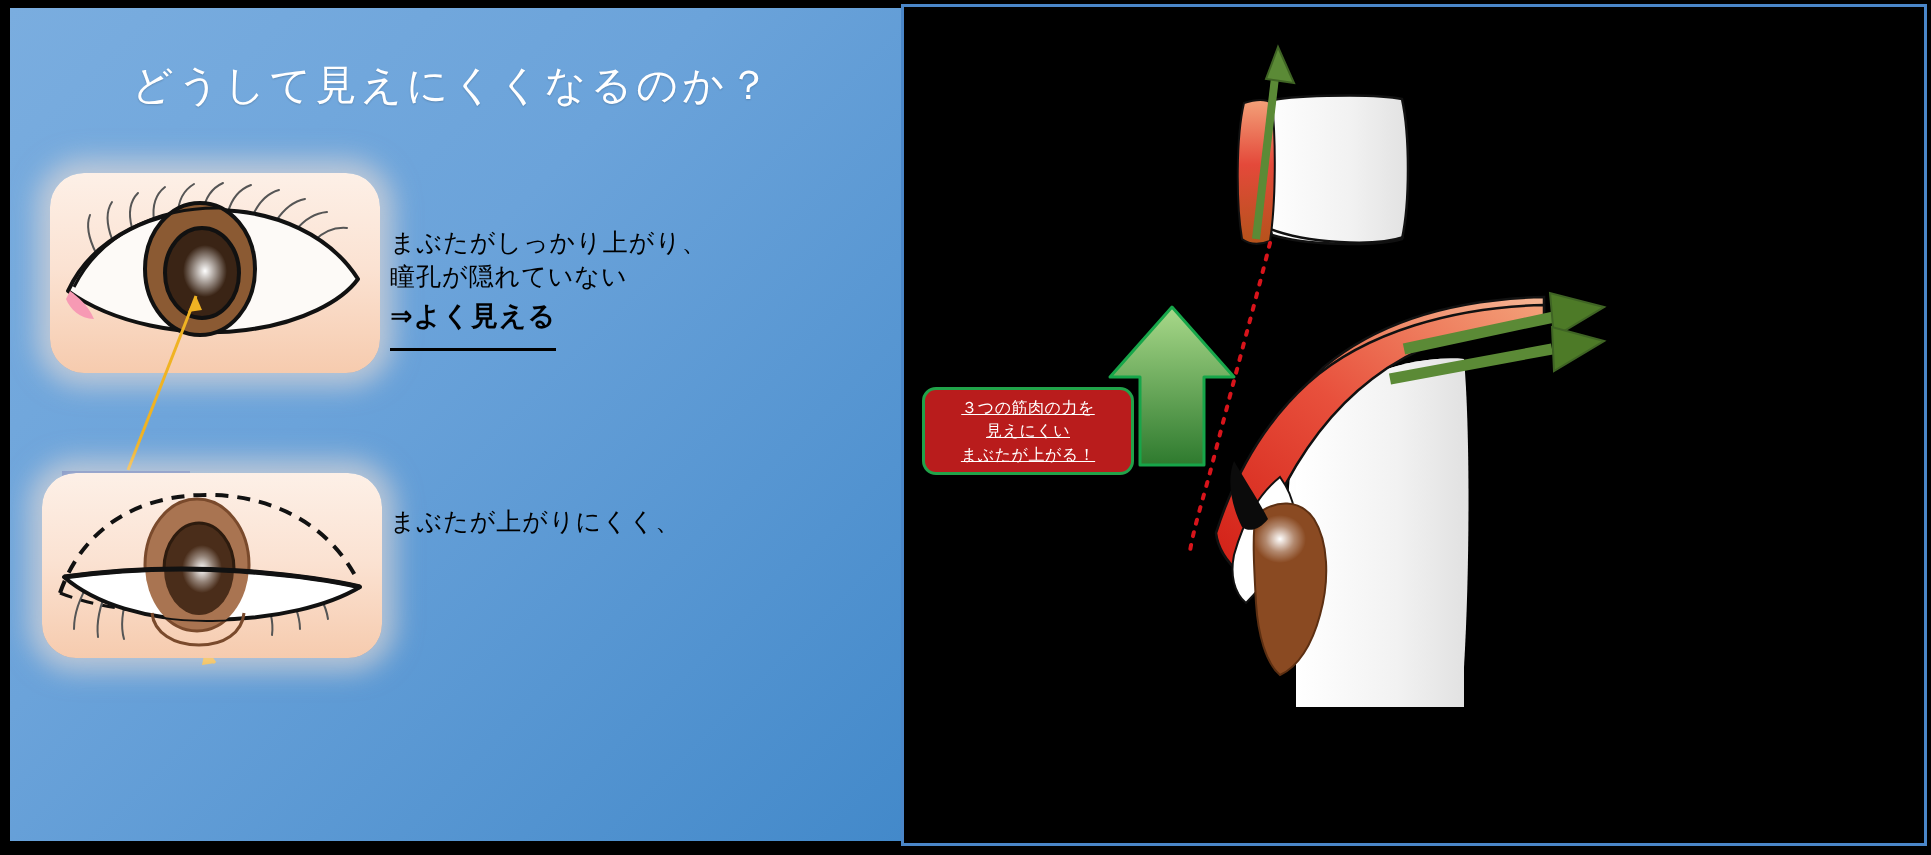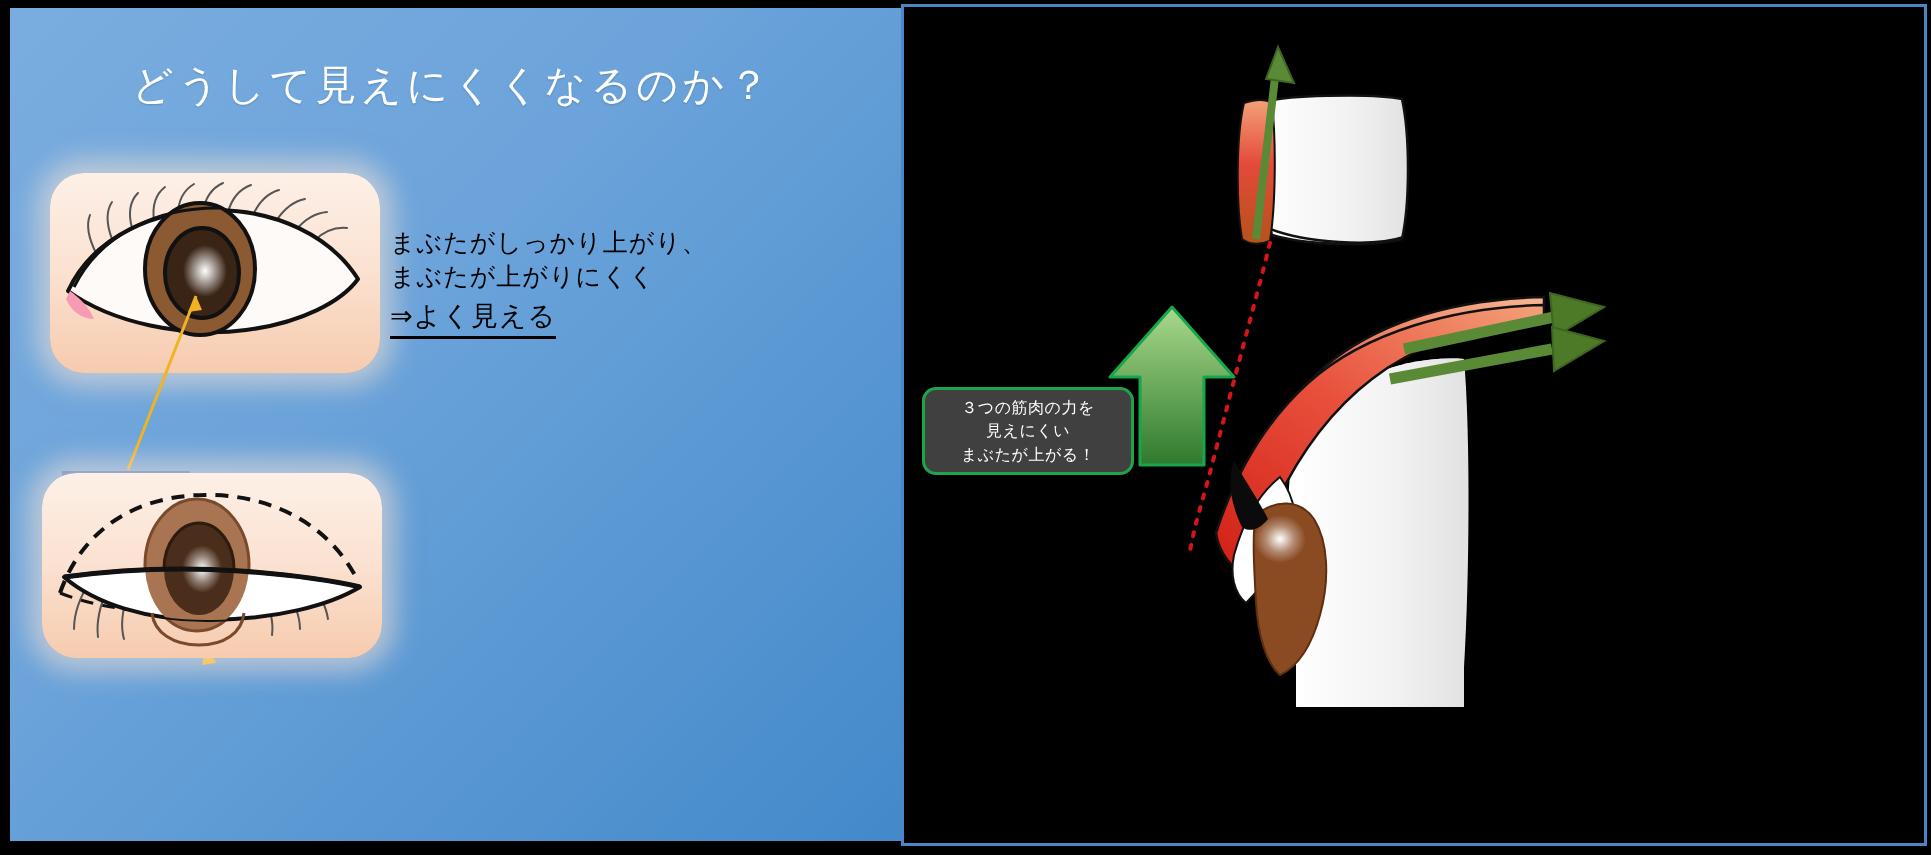--- a/index.html
+++ b/index.html
@@ -43,40 +43,41 @@
   
   .caption{
     position:absolute;width:420px;text-align:left;color:#000000;
     font-size:25px;line-height:1.35;letter-spacing:1px;
     font-family:"DejaVu Sans","Liberation Sans",sans-serif;
   }
   .caption.one{left:380px;top:218px;}
   .caption.two{left:380px;top:497px;}
   .caption .concl{
     display:inline-block;margin-top:4px;
-    font-weight:400;font-size:27px;
-    border-bottom:3px solid #000;padding-bottom:2px;
+    font-weight:700;font-size:27px;
+    border-bottom:3px solid #000;padding-bottom:14px;
   }
 
   
   .right-slide{
     position:absolute;left:901px;top:4px;width:1026px;height:842px;
     background:#000000;border:3px solid #4a86c8;box-sizing:border-box;
     overflow:hidden;
   }
   .anat-svg{position:absolute;left:0;top:0;}
 
   
   .green-box{
     position:absolute;left:-170px;top:378px;width:212px;height:90px;
-    background:#404040;border:3px solid #21a34a;border-radius:14px;
+    background:#b91c1c;border:3px solid #21a34a;border-radius:14px;
     color:#ffffff;font-size:16px;line-height:1.45;text-align:center;
     display:flex;align-items:center;justify-content:center;
     box-sizing:border-box;letter-spacing:.5px;
     font-family:"DejaVu Sans","Liberation Sans",sans-serif;
+    text-decoration:underline;
   }
   .green-box span{display:block;}
 </style>
 </head>
 <body>
 
 <div class="stage">
 
   <div class="left-slide">
 
@@ -166,25 +167,26 @@
         </g>
 
         <path d="M22 104 C80 96 140 94 198 98 C252 102 292 108 318 114" fill="none" stroke="#111" stroke-width="5"></path>
 
         <path d="M110 140 C112 160 132 172 157 172 C182 172 200 160 202 140" fill="none" stroke="#7a4a2c" stroke-width="3"></path>
       </svg>
     </div>
 
     <div class="caption one">
       <div>まぶたがしっかり上がり、</div>
-      <div>まぶたが上がりにくく</div>
+      <div>瞳孔が隠れていない</div>
       <div class="concl">⇒よく見える</div>
     </div>
 
     <div class="caption two">
+      <div>まぶたが上がりにくく、</div>
     </div>
   </div>
 
   <div class="right-slide">
 
     <svg class="anat-svg" width="1020" height="836" viewBox="0 0 1020 836">
 
       <defs>
         <linearGradient id="musc1" x1="0" y1="0" x2="0" y2="1">
           <stop offset="0%" stop-color="#f3a179"></stop>

